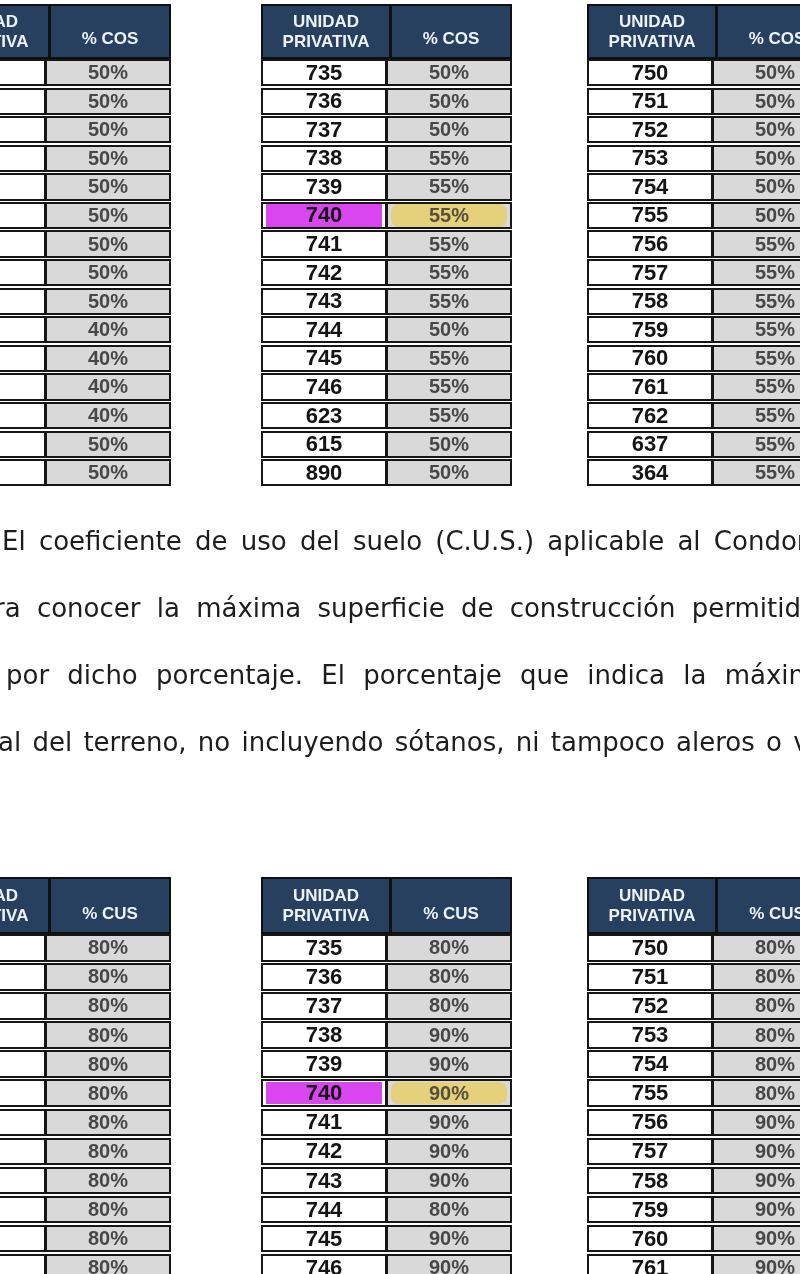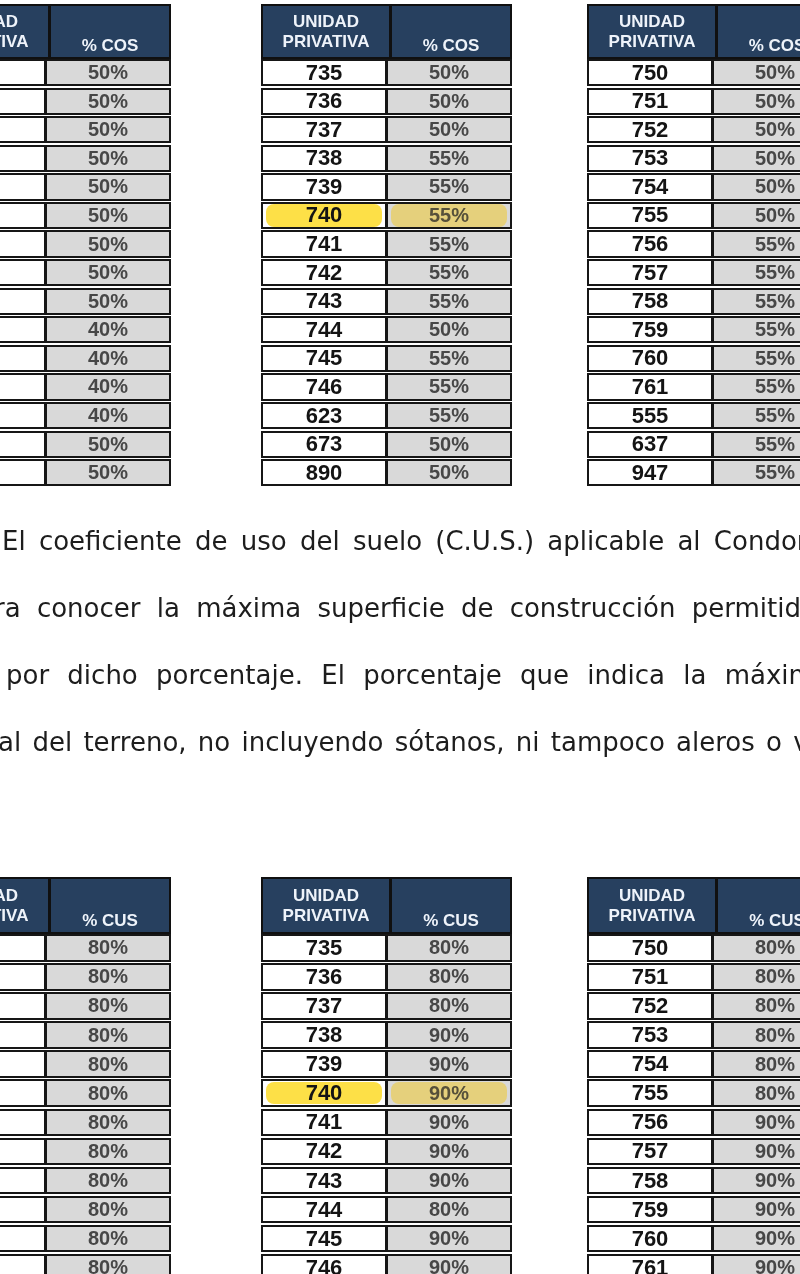--- a/index.html
+++ b/index.html
@@ -14,38 +14,38 @@
     display:flex;height:55px;box-sizing:border-box;
     background:#27405f;border:2px solid #101010;
     color:#eef3fa;font-weight:bold;
   }
   .bot .thead{height:57px;}
   .thead .hcell{box-sizing:border-box;display:flex;align-items:center;justify-content:center;}
   .thead .hunit{
     width:129px;border-right:3px solid #101010;
     font-size:17px;line-height:20px;text-align:center;white-space:pre-line;
   }
-  .thead .hpct{flex:1;align-items:flex-end;padding-bottom:1px;font-size:17px;}
+  .thead .hpct{flex:1;align-items:flex-end;padding-bottom:8px;font-size:17px;}
   .tbody{width:251px;}
   .trow{
     display:flex;box-sizing:border-box;
     border:2px solid #161616;background:#fff;
   }
   .top .trow{height:27.2px;margin-bottom:1.4px;}
   .bot .trow{height:27.5px;margin-bottom:1.6px;}
   .cell{box-sizing:border-box;position:relative;display:flex;align-items:center;justify-content:center;}
   .cell.unit{width:125px;border-right:3px solid #161616;background:#ffffff;}
   .cell.pct{flex:1;background:#d9d9d9;}
   .mark{
     display:flex;align-items:center;justify-content:center;
     width:100%;height:100%;
   }
   .cell.unit .mark{font-size:22px;font-weight:bold;color:#141414;}
   .cell.pct .mark{font-size:20px;font-weight:bold;color:#474747;}
-  .trow.hl .unit .mark{background:#fde047;border-radius:8px;width:calc(100% - 6px);height:calc(100% - 1px);}
+  .trow.hl .unit .mark{background:#d946ef;border-radius:0;width:calc(100% - 6px);height:calc(100% - 1px);}
   .trow.hl .pct .mark{background:#e5d07c;border-radius:8px;width:calc(100% - 6px);height:calc(100% - 1px);color:#56503a;}
   
   .t-tl{left:-80px;top:4px;}
   .t-tm{left:261px;top:4px;}
   .t-tr{left:587px;top:4px;}
   .t-bl{left:-80px;top:877px;}
   .t-bm{left:261px;top:877px;}
   .t-br{left:587px;top:877px;}
   
   .pline{
@@ -297,21 +297,21 @@
       <div class="trow">
         <div class="cell unit">
           <span class="mark">623</span>
         </div>
         <div class="cell pct">
           <span class="mark">55%</span>
         </div>
       </div>
       <div class="trow">
         <div class="cell unit">
-          <span class="mark">673</span>
+          <span class="mark">615</span>
         </div>
         <div class="cell pct">
           <span class="mark">50%</span>
         </div>
       </div>
       <div class="trow">
         <div class="cell unit">
           <span class="mark">890</span>
         </div>
         <div class="cell pct">
@@ -419,37 +419,37 @@
       <div class="trow">
         <div class="cell unit">
           <span class="mark">761</span>
         </div>
         <div class="cell pct">
           <span class="mark">55%</span>
         </div>
       </div>
       <div class="trow">
         <div class="cell unit">
-          <span class="mark">555</span>
+          <span class="mark">762</span>
         </div>
         <div class="cell pct">
           <span class="mark">55%</span>
         </div>
       </div>
       <div class="trow">
         <div class="cell unit">
           <span class="mark">637</span>
         </div>
         <div class="cell pct">
           <span class="mark">55%</span>
         </div>
       </div>
       <div class="trow">
         <div class="cell unit">
-          <span class="mark">947</span>
+          <span class="mark">364</span>
         </div>
         <div class="cell pct">
           <span class="mark">55%</span>
         </div>
       </div>
     </div>
 </div>
 
 <div class="pline pl1">El coeficiente de uso del suelo (C.U.S.) aplicable al Condominio</div>
 <div class="pline pl2">ra conocer la máxima superficie de construcción permitida en</div>

